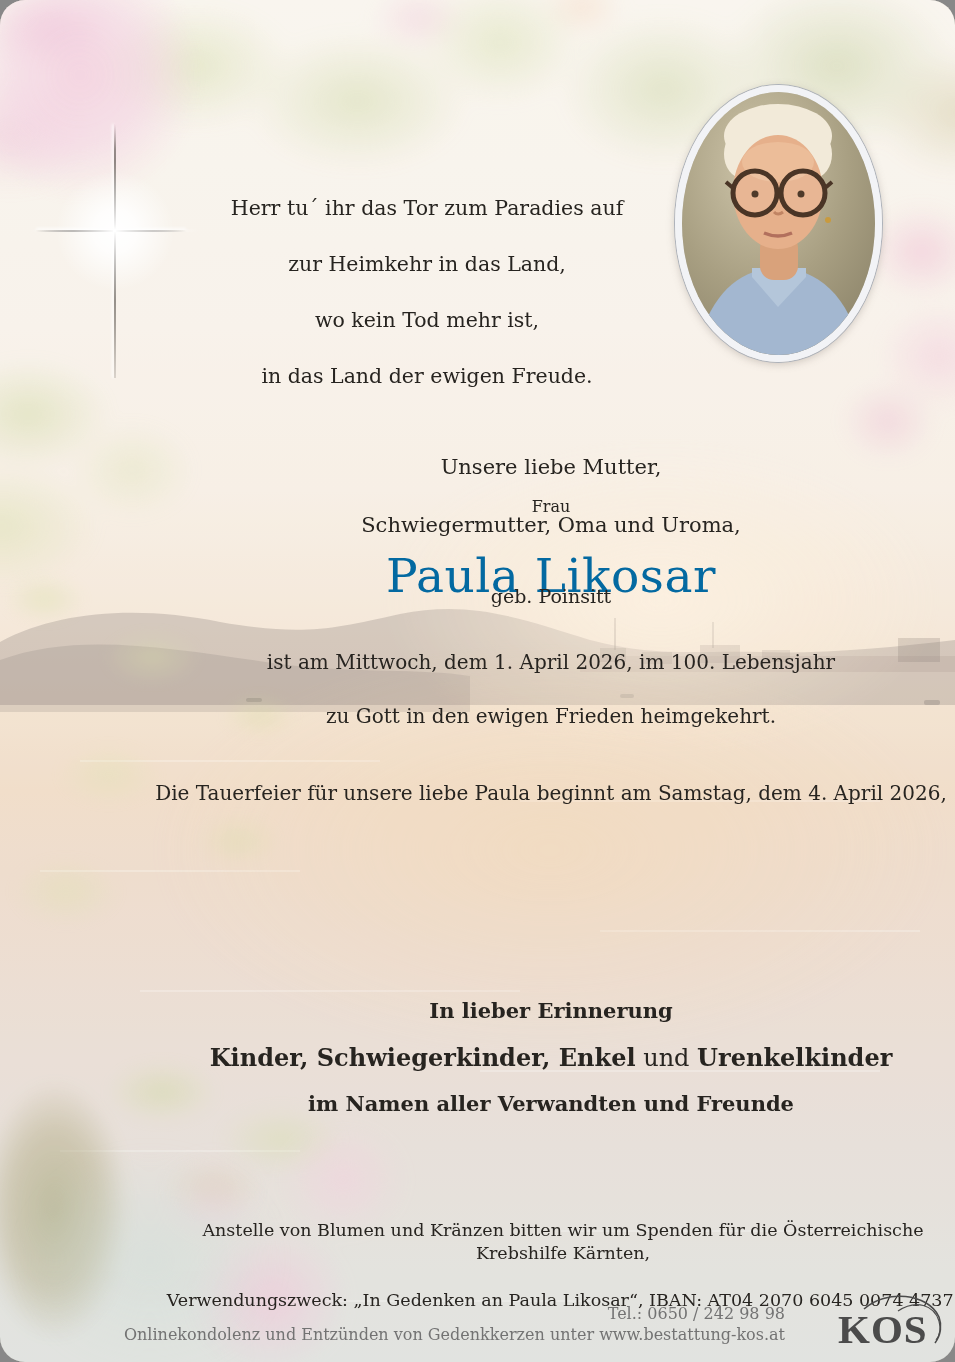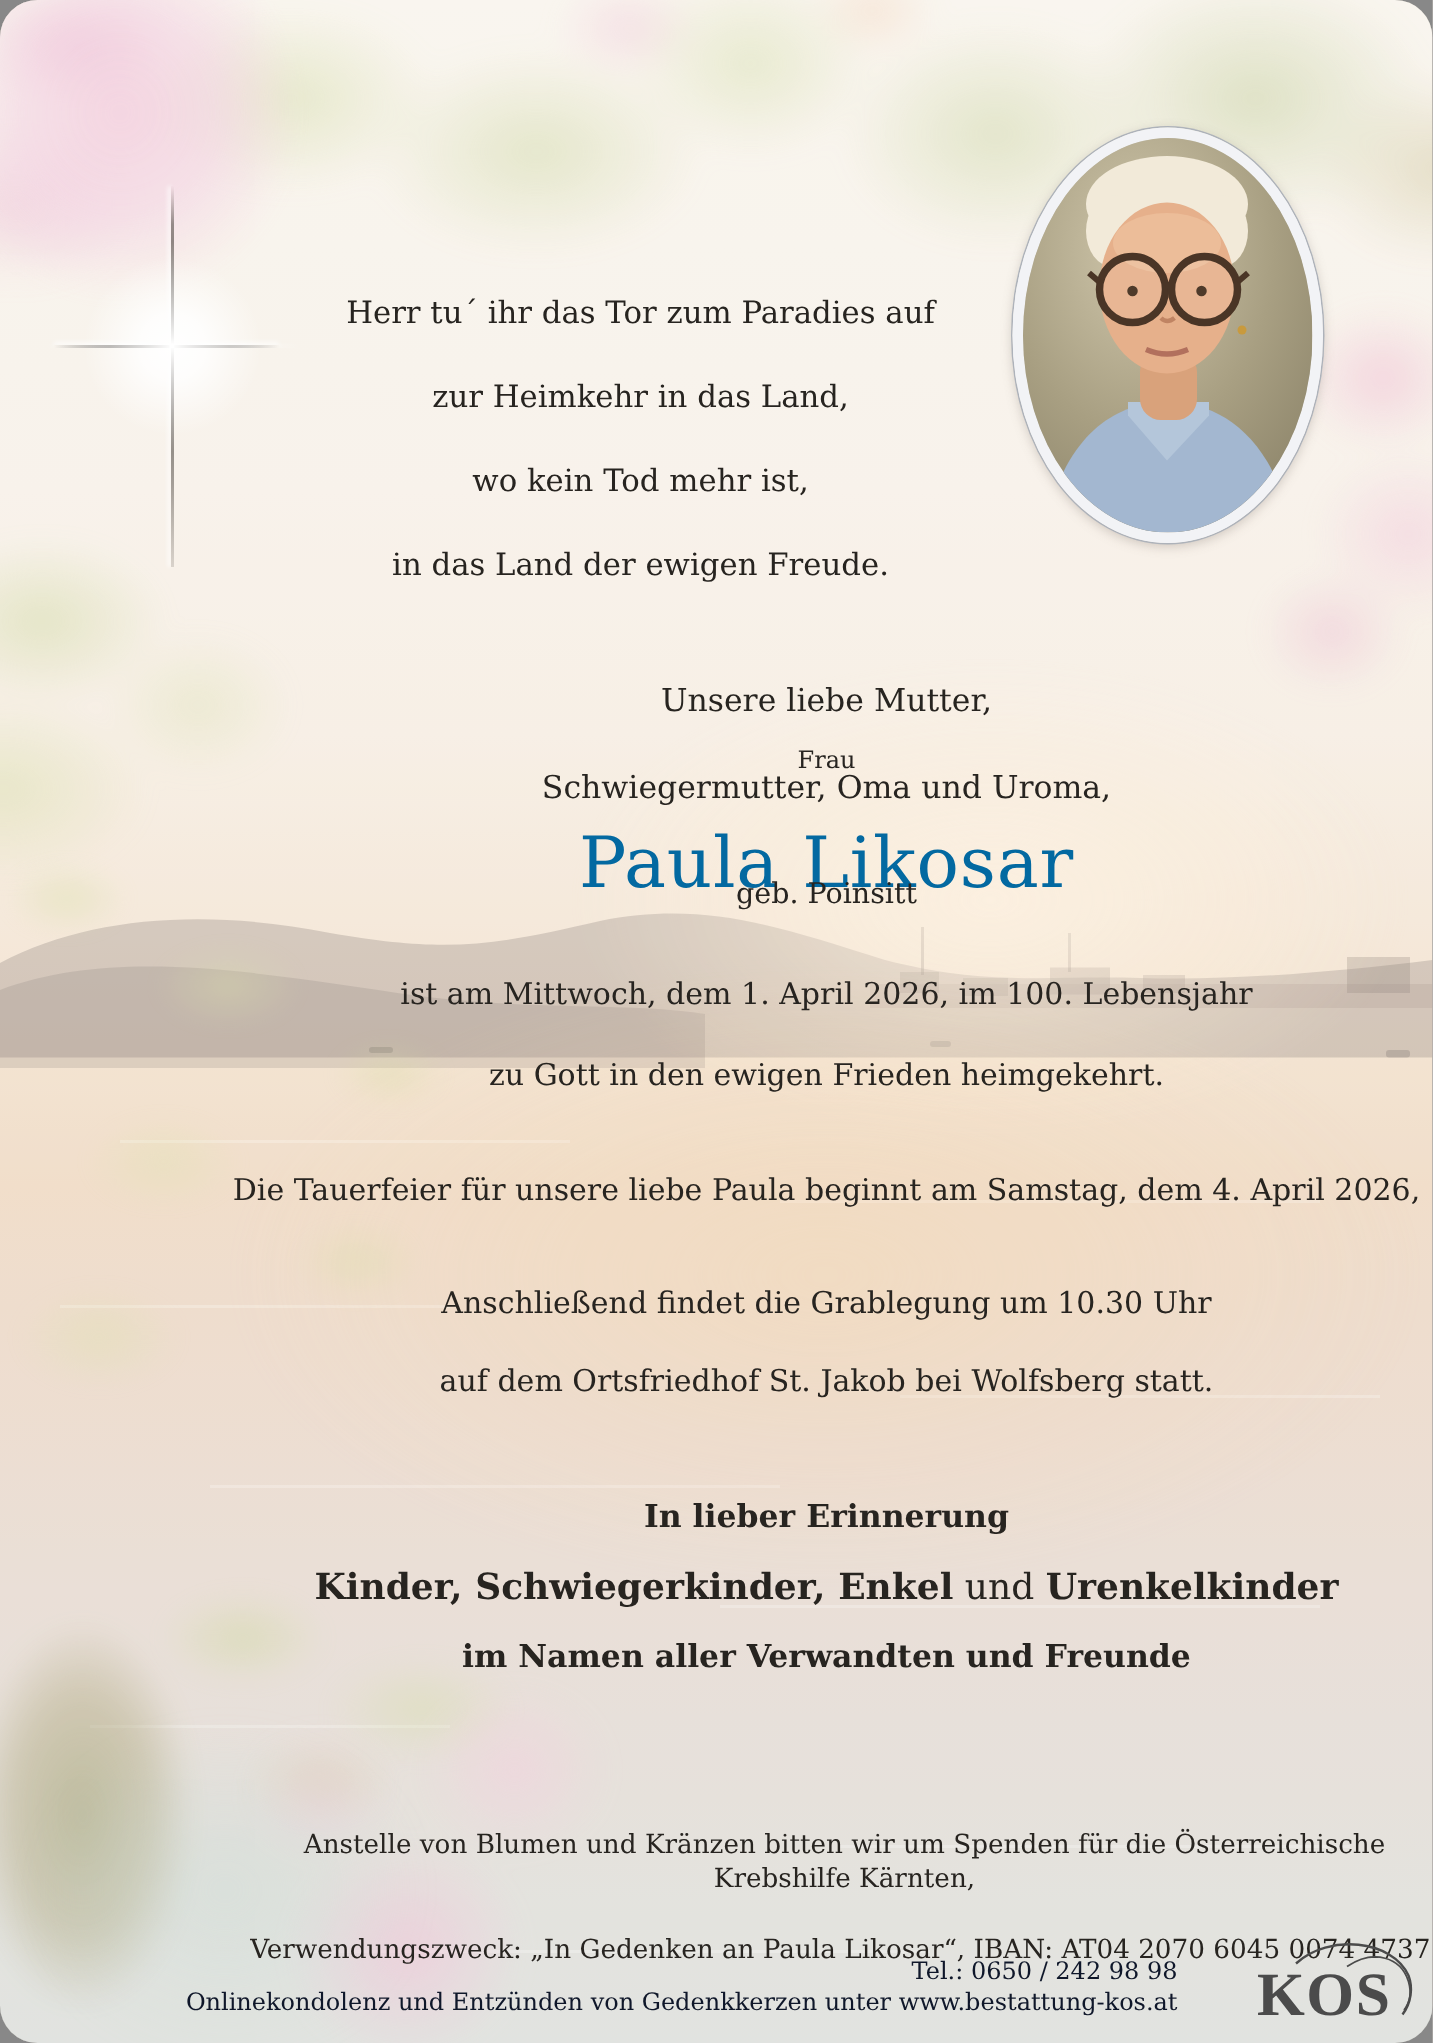--- a/index.html
+++ b/index.html
@@ -102,21 +102,21 @@
   .t-death{top:622px;left:151px;width:800px;font-size:20px;line-height:27px;}
   .t-service{top:754px;left:151px;width:800px;font-size:20px;line-height:26px;}
   .t-burial{top:829px;left:151px;width:800px;font-size:20px;line-height:26px;}
   .t-places{top:902px;left:151px;width:800px;font-size:20px;}
   .t-rem1{top:998px;left:151px;width:800px;font-size:21px;font-weight:700;}
   .t-rem2{top:1043px;left:151px;width:800px;font-size:24px;font-weight:700;}
   .t-rem2 .conj{font-weight:400;}
   .t-rem3{top:1091px;left:151px;width:800px;font-size:21px;font-weight:700;}
   .t-donation{top:1195px;left:163px;width:800px;font-size:17.5px;line-height:23.5px;}
   .footer-text{position:absolute;z-index:6;top:1303px;right:170px;text-align:right;
-    font-size:16px;line-height:21px;color:#0f172a;}
+    font-size:16px;line-height:21px;color:#737373;}
   
   .logo{position:absolute;z-index:6;left:836px;top:1291px;width:114px;height:66px;}
   .logo-word{position:absolute;left:2px;top:18px;font-family:"Liberation Serif","DejaVu Serif",serif;
     font-weight:700;font-size:41px;line-height:41px;letter-spacing:1px;color:#4b4b4b;}
   .logo svg{position:absolute;left:0;top:0;}
 </style>
 </head>
 <body>
 
 <div class="page">
@@ -220,24 +220,20 @@
 
   <div class="txt t-death">
     <div>ist am Mittwoch, dem 1. April 2026, im 100. Lebensjahr</div>
     <div>zu Gott in den ewigen Frieden heimgekehrt.</div>
   </div>
 
   <div class="txt t-service">
     <div>Die Tauerfeier für unsere liebe Paula beginnt am Samstag, dem 4. April 2026,</div>
   </div>
 
-  <div class="txt t-burial">
-    <div>Anschließend findet die Grablegung um 10.30 Uhr</div>
-    <div>auf dem Ortsfriedhof St. Jakob bei Wolfsberg statt.</div>
-  </div>
 
 
   <div class="txt t-rem1">In lieber Erinnerung</div>
   <div class="txt t-rem2"><span>Kinder, Schwiegerkinder, Enkel</span><span class="conj"> und </span><span>Urenkelkinder</span></div>
   <div class="txt t-rem3">im Namen aller Verwandten und Freunde</div>
 
   <div class="txt t-donation">
     <div>Anstelle von Blumen und Kränzen bitten wir um Spenden für die Österreichische Krebshilfe Kärnten,</div>
     <div>Verwendungszweck: „In Gedenken an Paula Likosar“, IBAN: AT04 2070 6045 0074 4737.</div>
   </div>

